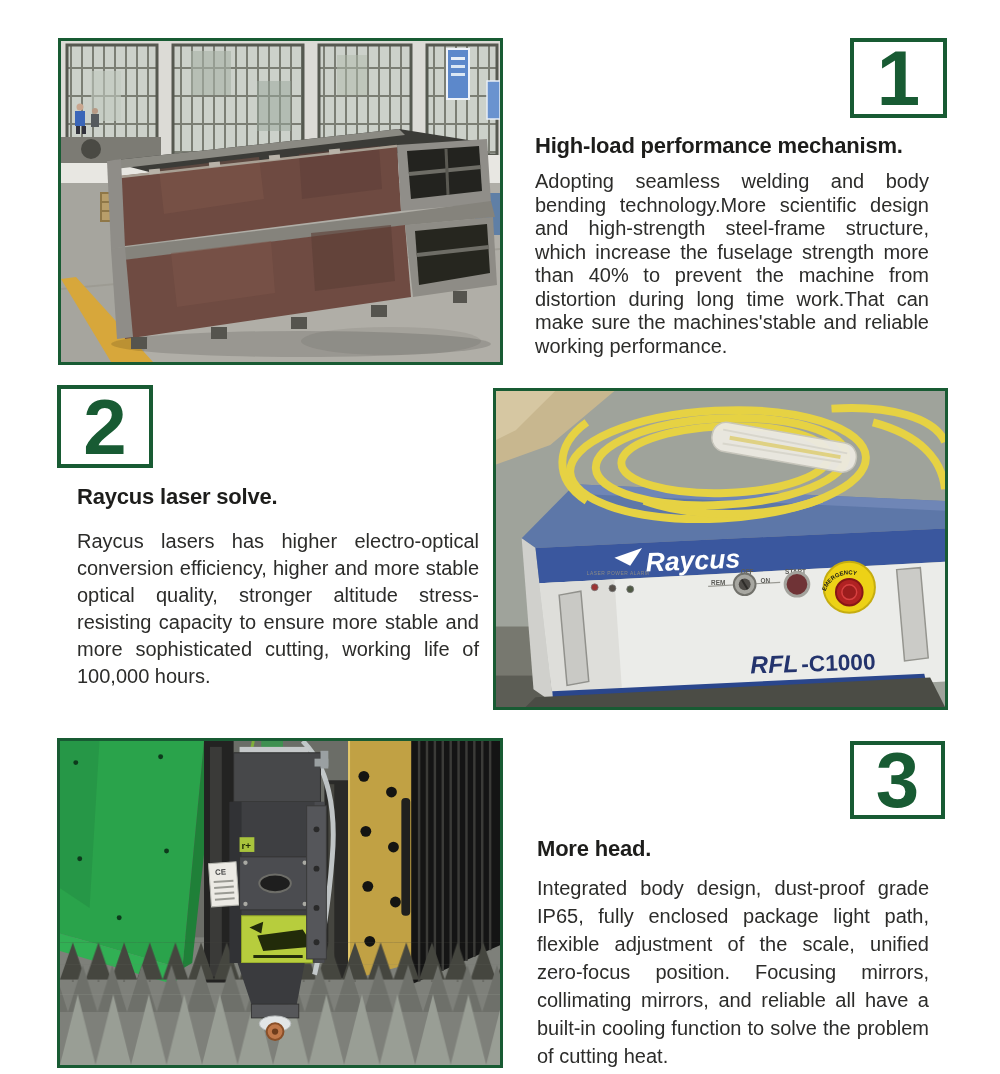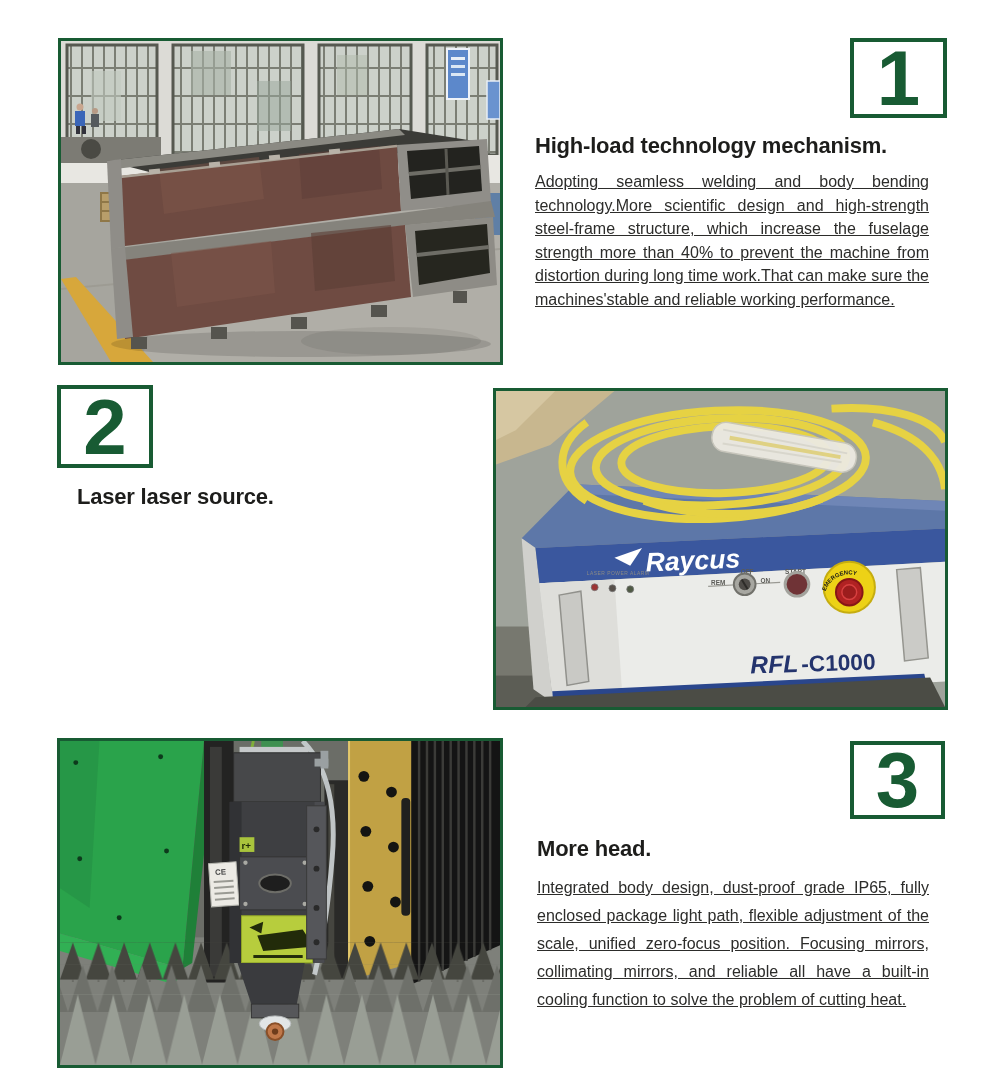--- a/index.html
+++ b/index.html
@@ -7,21 +7,21 @@
   .page { position:relative; width:1000px; height:1074px; background:#fff;
           font-family:"Liberation Sans", sans-serif; overflow:hidden; }
   .photo { position:absolute; border:3px solid var(--green); box-sizing:border-box;
            background:#fff; overflow:hidden; }
   .photo svg { display:block; width:100%; height:100%; }
   .numbox { position:absolute; border:4px solid var(--green); box-sizing:border-box;
             color:var(--green); display:flex; align-items:center; justify-content:center;
             font-weight:bold; font-size:78px; line-height:1; background:#fff; }
   .h { position:absolute; font-size:22px; font-weight:600; color:var(--heading);
        letter-spacing:-0.2px; white-space:nowrap; }
-  .p { position:absolute; font-size:16px; color:var(--body); text-align:justify;text-decoration:underline; }
+  .p { position:absolute; font-size:20px; color:var(--body); text-align:justify; }
   svg text { font-family:"Liberation Sans", sans-serif; }
 </style>
 </head>
 <body>
 
 <div class="page">
 
   <figure class="photo" style="left:58px;top:38px;width:445px;height:327px;margin:0">
     <svg viewBox="0 0 439 321" preserveAspectRatio="none">
       <defs>
@@ -108,27 +108,28 @@
         <rect x="230" y="276" width="16" height="12" fill="#55544e"></rect>
         <rect x="310" y="264" width="16" height="12" fill="#55544e"></rect>
         <rect x="392" y="250" width="14" height="12" fill="#55544e"></rect>
       </g>
     </svg>
   </figure>
 
   <div class="numbox" style="left:850px;top:38px;width:97px;height:80px">
     <span>1</span>
   </div>
-  <div class="h" style="left:535px;top:133px">High-load technology mechanism.</div>
+  <div class="h" style="left:535px;top:133px">High-load performance mechanism.</div>
   <div class="p" style="left:535px;top:170px;width:394px;line-height:23.5px">Adopting seamless welding and body bending technology.More scientific design and high-strength steel-frame structure, which increase the fuselage strength more than 40% to prevent the machine from distortion during long time work.That can make sure the machines'stable and reliable working performance.</div>
 
   <div class="numbox" style="left:57px;top:385px;width:96px;height:83px">
     <span>2</span>
   </div>
-  <div class="h" style="left:77px;top:484px">Laser laser source.</div>
+  <div class="h" style="left:77px;top:484px">Raycus laser solve.</div>
+  <div class="p" style="left:77px;top:528px;width:402px;line-height:27px">Raycus lasers has higher electro-optical conversion efficiency, higher and more stable optical quality, stronger altitude stress-resisting capacity to ensure more stable and more sophisticated cutting, working life of 100,000 hours.</div>
 
   <figure class="photo" style="left:493px;top:388px;width:455px;height:322px;margin:0">
     <svg viewBox="0 0 455 322" preserveAspectRatio="none">
       <defs>
         <path id="emArc" d="M 334 204 A 25 25 0 0 1 382 206" fill="none"></path>
       </defs>
 
       <rect x="0" y="0" width="455" height="322" fill="#9fa39b"></rect>
       <polygon points="0,0 120,0 55,55 0,75" fill="#c8b78f"></polygon>
       <polygon points="0,0 60,0 20,40 0,50" fill="#d6c7a2"></polygon>

